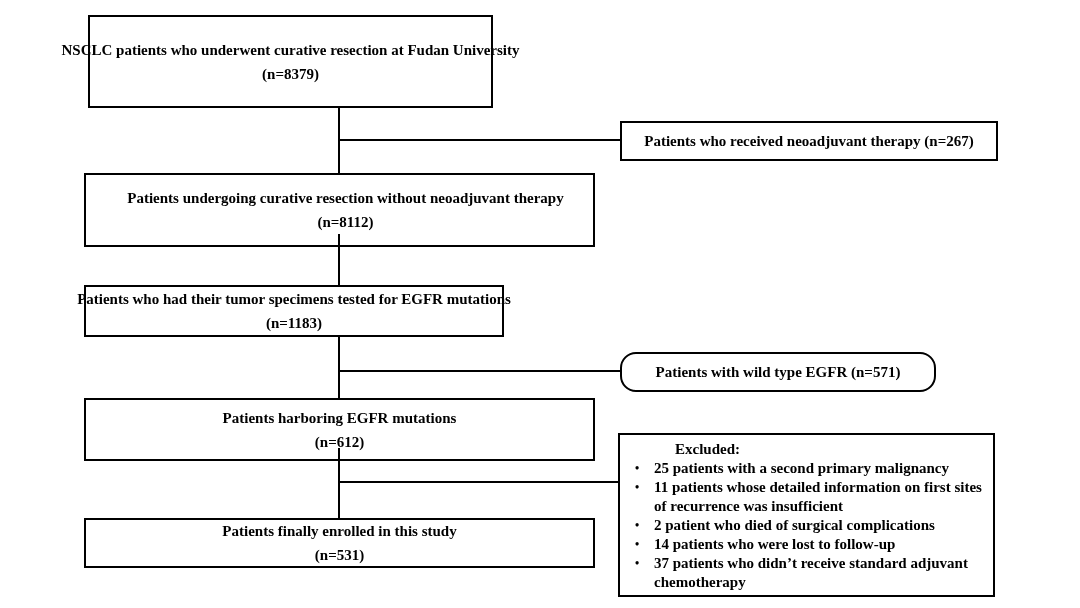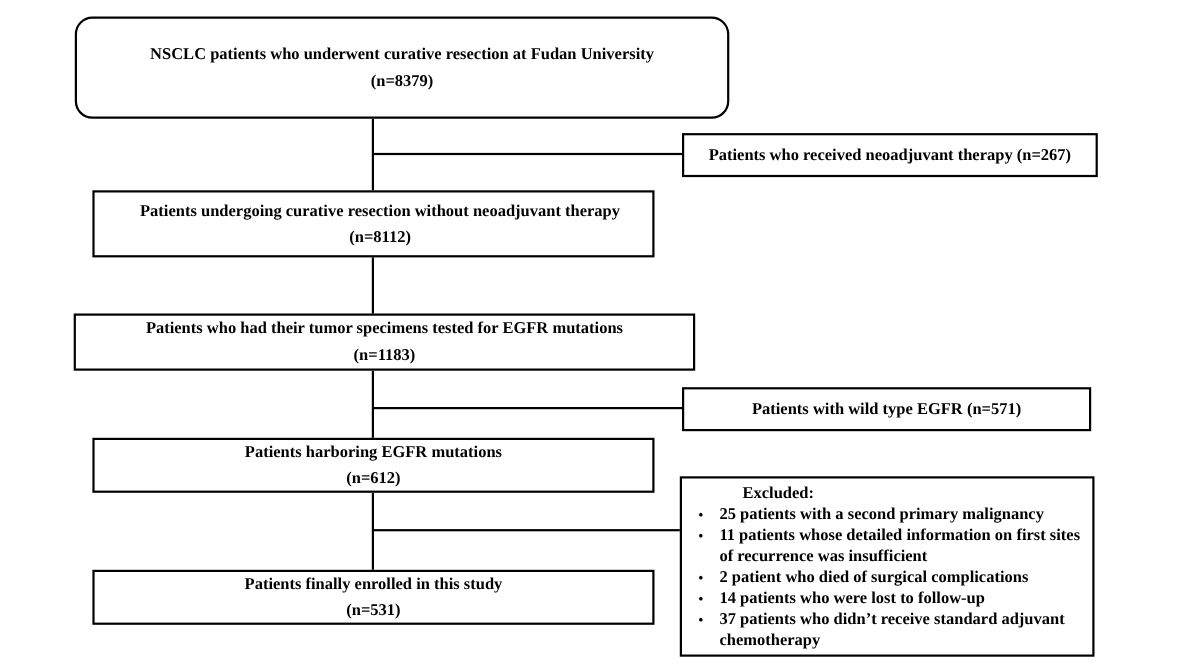--- a/index.html
+++ b/index.html
@@ -33,28 +33,28 @@
     line-height: 24px;
   }
   .center-box .txt-line {
     white-space: nowrap;
   }
   .seg {
     position: absolute;
     background: #000000;
   }
   
-  #box-initial      { left: 68px;  top: 15px;  width: 595px; height: 93px; border-radius: 16px; }
-  #box-no-neo       { left: 84px;  top: 173px; width: 511px; height: 61px; padding-left: 12px; }
-  #box-tested       { left: 67px;  top: 285px; width: 565px; height: 52px; }
-  #box-mutations    { left: 84px;  top: 398px; width: 511px; height: 50px; }
+  #box-initial      { left: 88px;  top: 15px;  width: 405px; height: 93px; }
+  #box-no-neo       { left: 84px;  top: 173px; width: 511px; height: 74px; padding-left: 12px; }
+  #box-tested       { left: 84px;  top: 285px; width: 420px; height: 52px; }
+  #box-mutations    { left: 84px;  top: 398px; width: 511px; height: 63px; }
   #box-enrolled     { left: 84px;  top: 518px; width: 511px; height: 50px; }
   
   #box-neoadjuvant  { left: 620px; top: 121px; width: 378px; height: 40px; }
-  #box-wildtype     { left: 620px; top: 352px; width: 372px; height: 40px; }
+  #box-wildtype     { left: 620px; top: 352px; width: 316px; height: 40px; border-radius: 16px; }
   #box-excluded     { left: 618px; top: 433px; width: 377px; height: 164px; padding: 5px 5px 4px 8px; }
   
   .excl-title { line-height: 19px; margin-left: 47px; }
   .excl-item  { display: flex; line-height: 19px; }
   .excl-item .bullet {
     flex: 0 0 26px;
     padding-left: 7px;
     box-sizing: border-box;
     font-size: 12px;
   }

